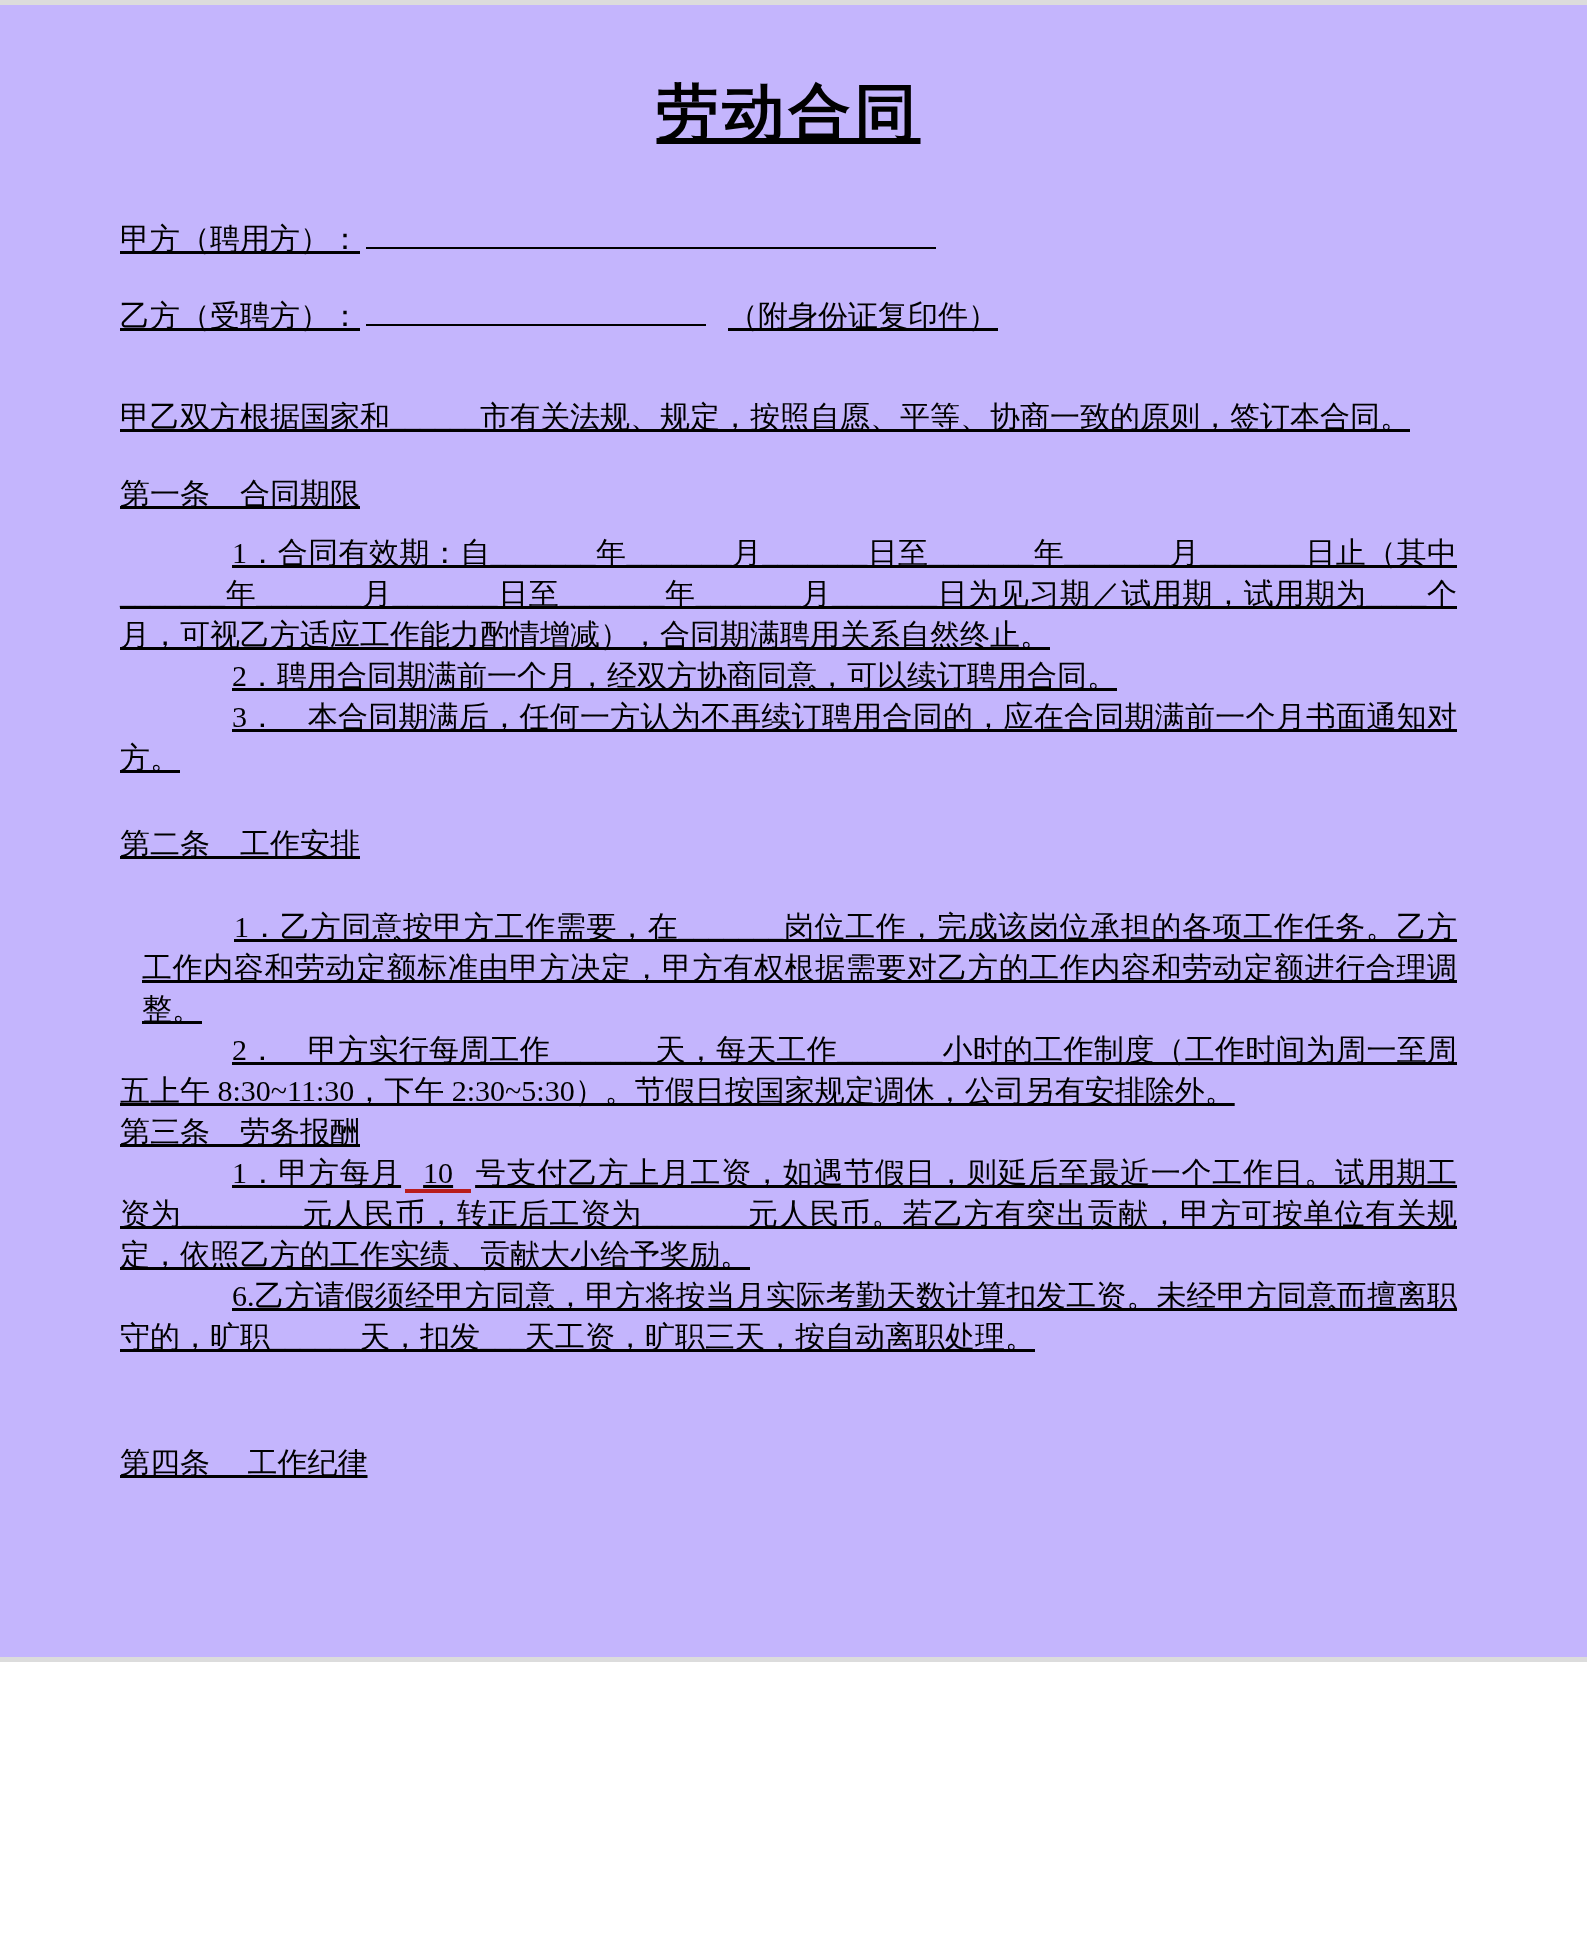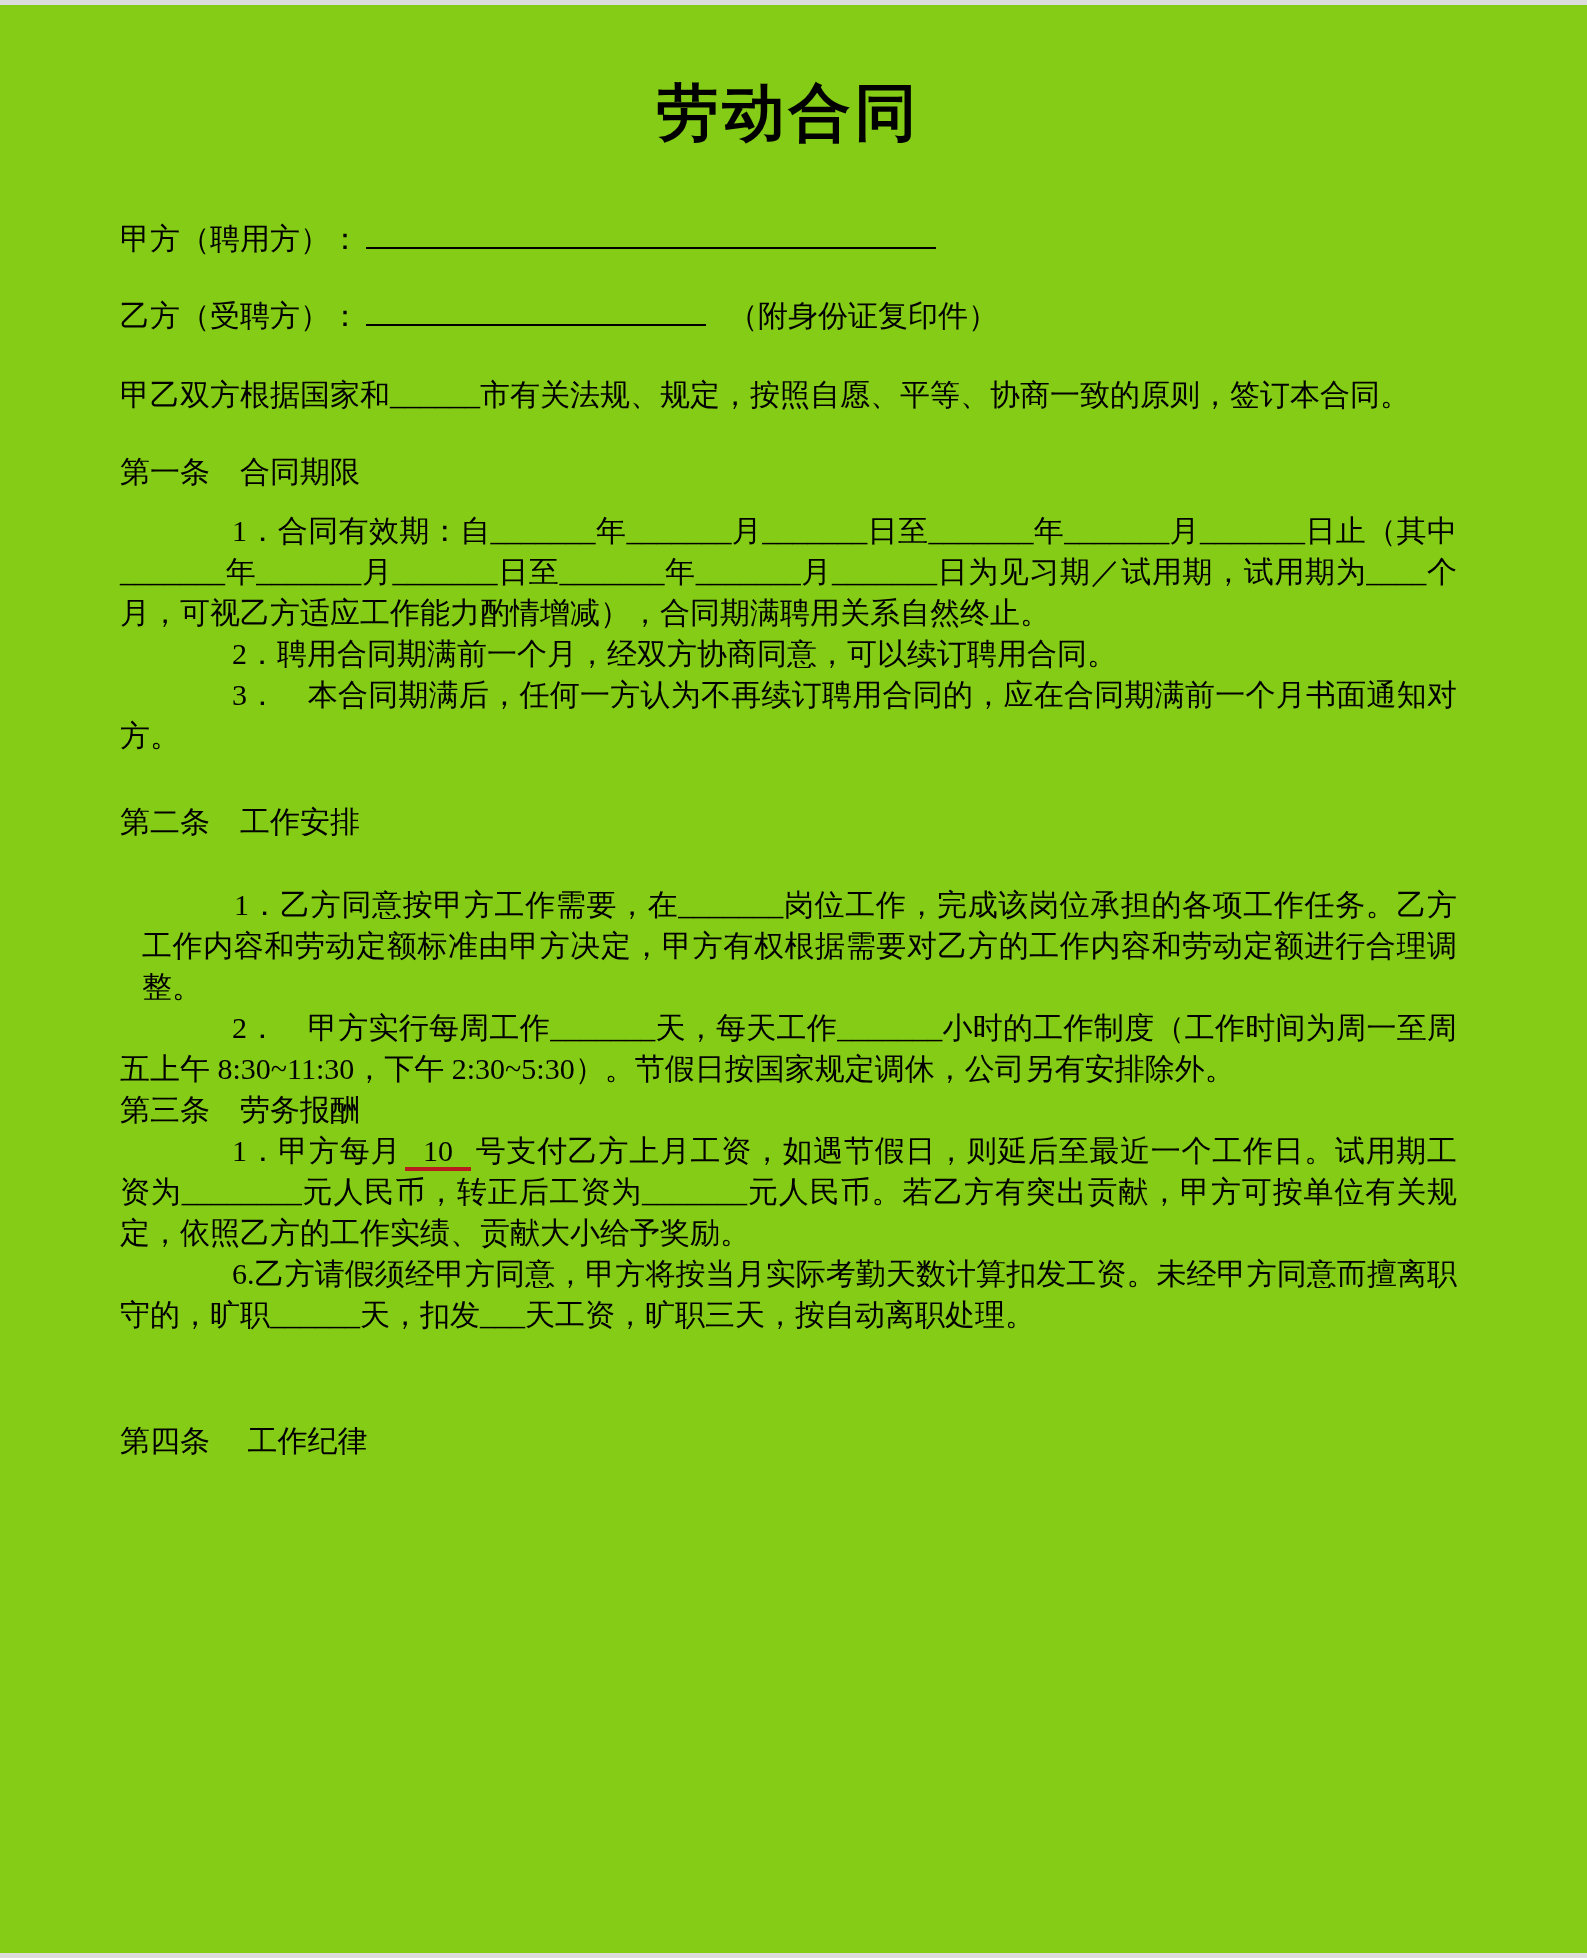--- a/index.html
+++ b/index.html
@@ -3,25 +3,26 @@
 <meta charset="utf-8">
 <style>
   html, body {
     margin: 0;
     padding: 0;
     background: #ffffff;
   }
   .page {
     position: relative;
     width: 1587px;
-    height: 1958px;
-    background: #84cc16;
+    height: 1662px;
+    background: #c4b5fd;
     overflow: hidden;
     font-family: "Liberation Serif", "DejaVu Serif", serif;
     color: #000000;
+    text-decoration: underline;
   }
   .page-edge {
     position: absolute;
     left: 0;
     width: 100%;
     height: 5px;
     background: #dcdcdc;
   }
   .page-edge.top { top: 0; }
   .page-edge.bottom { bottom: 0; }
@@ -42,21 +43,21 @@
   }
 
   p, h2 {
     font-size: 30px;
     line-height: 41px;
     font-weight: normal;
     margin: 0;
   }
 
   p.party-a { margin-bottom: 35px; }
-  p.party-b { margin-bottom: 38px; }
+  p.party-b { margin-bottom: 60px; }
   p.intro   { margin-bottom: 36px; text-align: justify; }
 
   h2.art { font-weight: normal; }
   h2.art-1 { margin-bottom: 18px; }
   h2.art-2 { margin-bottom: 42px; }
   h2.art-3 { }
   h2.art-4 { margin-bottom: 0; }
 
   .clause {
     text-align: justify;

